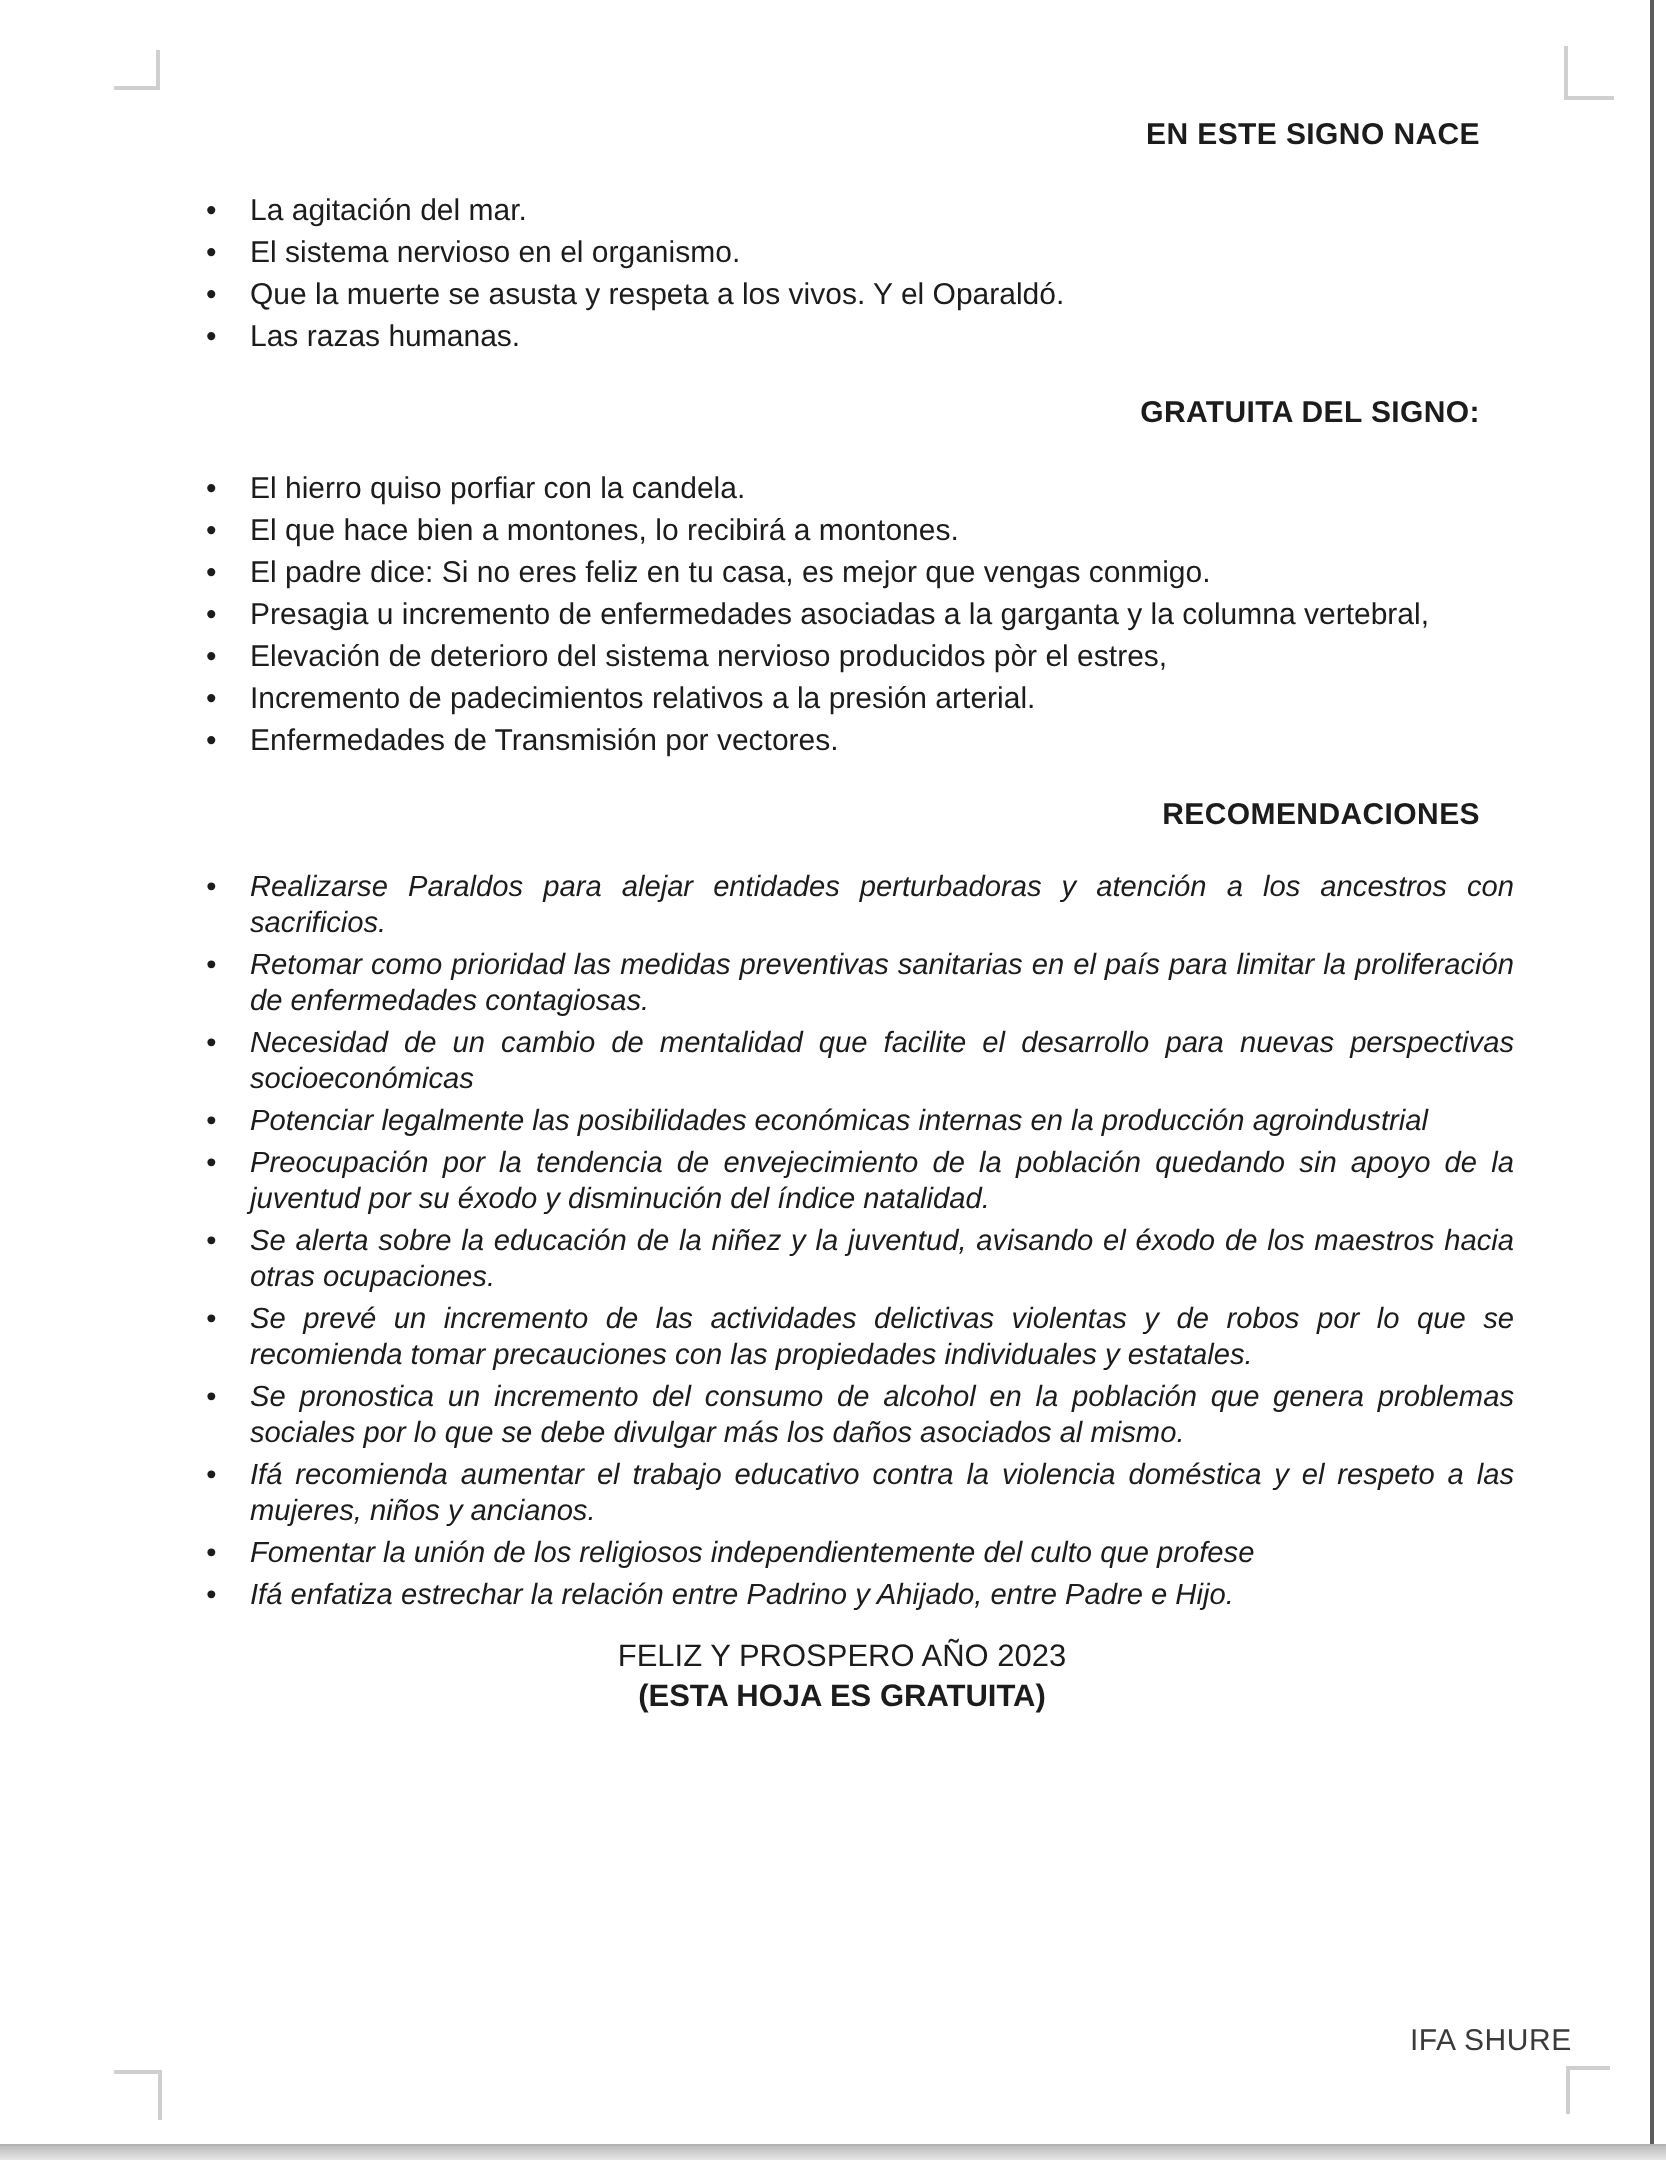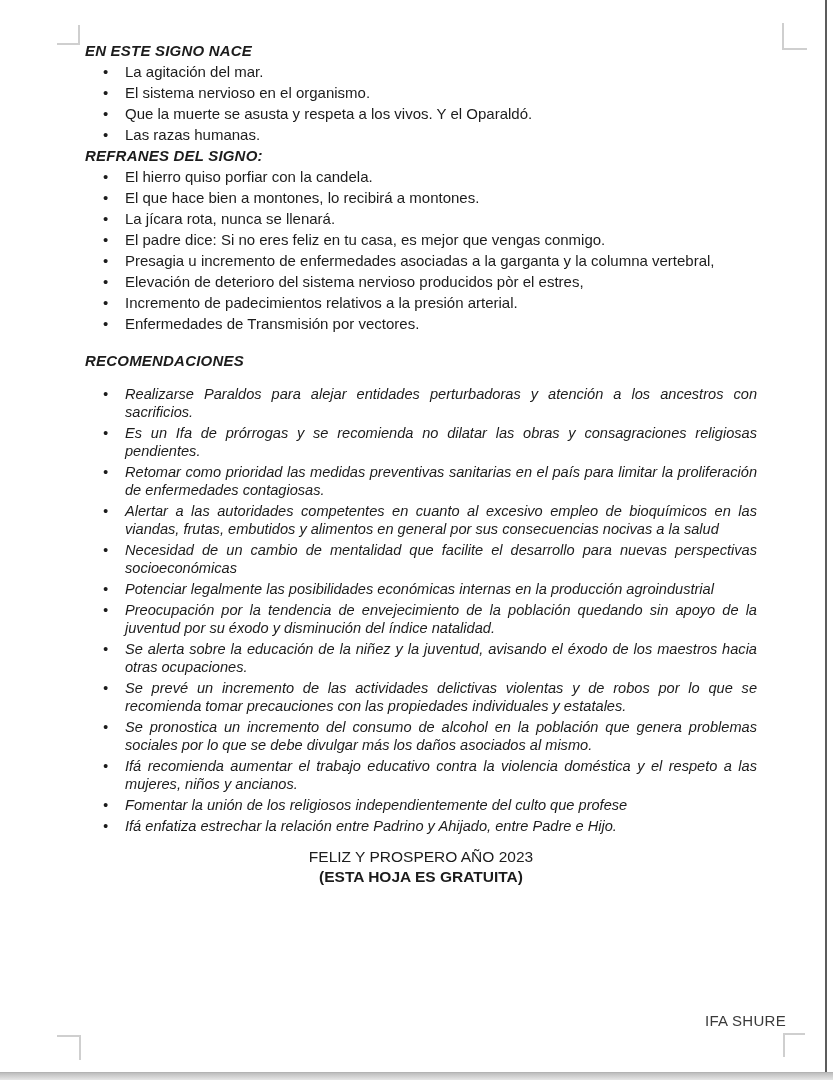--- a/index.html
+++ b/index.html
@@ -31,27 +31,26 @@
   }
   .content {
     position: absolute;
     left: 85px;
     top: 40px;
     width: 672px;
     font-size: 15px;
     line-height: 21px;
   }
   h2.heading {
-    margin: 0;
+    margin: 17px;
     font-size: 15px;
     line-height: 21px;
     font-weight: bold;
-    text-align: left;
+    text-align: right;
     letter-spacing: 0.2px;
-    font-style: italic;
   }
   h2.gap-sm  { margin-top: 16px; }
   ul.bullets {
     list-style: none;
     margin: 0;
     padding: 0;
   }
   ul.bullets li {
     position: relative;
     padding-left: 40px;
@@ -103,45 +102,42 @@
       <h2 class="heading">EN ESTE SIGNO NACE</h2>
       <ul class="bullets">
           <li>La agitación del mar.</li>
           <li>El sistema nervioso en el organismo.</li>
           <li>Que la muerte se asusta y respeta a los vivos. Y el Oparaldó.</li>
           <li>Las razas humanas.</li>
         </ul>
     </section>
 
     <section>
-      <h2 class="heading">REFRANES DEL SIGNO:</h2>
+      <h2 class="heading">GRATUITA DEL SIGNO:</h2>
       <ul class="bullets">
           <li>El hierro quiso porfiar con la candela.</li>
           <li>El que hace bien a montones, lo recibirá a montones.</li>
-          <li>La jícara rota, nunca se llenará.</li>
           <li>El padre dice: Si no eres feliz en tu casa, es mejor que vengas conmigo.</li>
         </ul>
     </section>
 
     <section>
       <ul class="bullets">
           <li>Presagia u incremento de enfermedades asociadas a la garganta y la columna vertebral,</li>
           <li>Elevación de deterioro del sistema nervioso producidos pòr el estres,</li>
           <li>Incremento de padecimientos relativos a la presión arterial.</li>
           <li>Enfermedades de Transmisión por vectores.</li>
         </ul>
     </section>
 
     <section>
       <h2 class="heading gap-sm">RECOMENDACIONES</h2>
       <ul class="bullets recs">
           <li>Realizarse Paraldos para alejar entidades perturbadoras y atención a los ancestros con sacrificios.</li>
-          <li>Es un Ifa de prórrogas y se recomienda no dilatar las obras y consagraciones religiosas pendientes.</li>
           <li>Retomar como prioridad las medidas preventivas sanitarias en el país para limitar la proliferación de enfermedades contagiosas.</li>
-          <li>Alertar a las autoridades competentes en cuanto al excesivo empleo de bioquímicos en las viandas, frutas, embutidos y alimentos en general por sus consecuencias nocivas a la salud</li>
           <li>Necesidad de un cambio de mentalidad que facilite el desarrollo para nuevas perspectivas socioeconómicas</li>
           <li>Potenciar legalmente las posibilidades económicas internas en la producción agroindustrial</li>
           <li>Preocupación por la tendencia de envejecimiento de la población quedando sin apoyo de la juventud por su éxodo y disminución del índice natalidad.</li>
           <li>Se alerta sobre la educación de la niñez y la juventud, avisando el éxodo de los maestros hacia otras ocupaciones.</li>
           <li>Se prevé un incremento de las actividades delictivas violentas y de robos por lo que se recomienda tomar precauciones con las propiedades individuales y estatales.</li>
           <li>Se pronostica un incremento del consumo de alcohol en la población que genera problemas sociales por lo que se debe divulgar más los daños asociados al mismo.</li>
           <li>Ifá recomienda aumentar el trabajo educativo contra la violencia doméstica y el respeto a las mujeres, niños y ancianos.</li>
           <li>Fomentar la unión de los religiosos independientemente del culto que profese</li>
           <li>Ifá enfatiza estrechar la relación entre Padrino y Ahijado, entre Padre e Hijo.</li>
         </ul>

